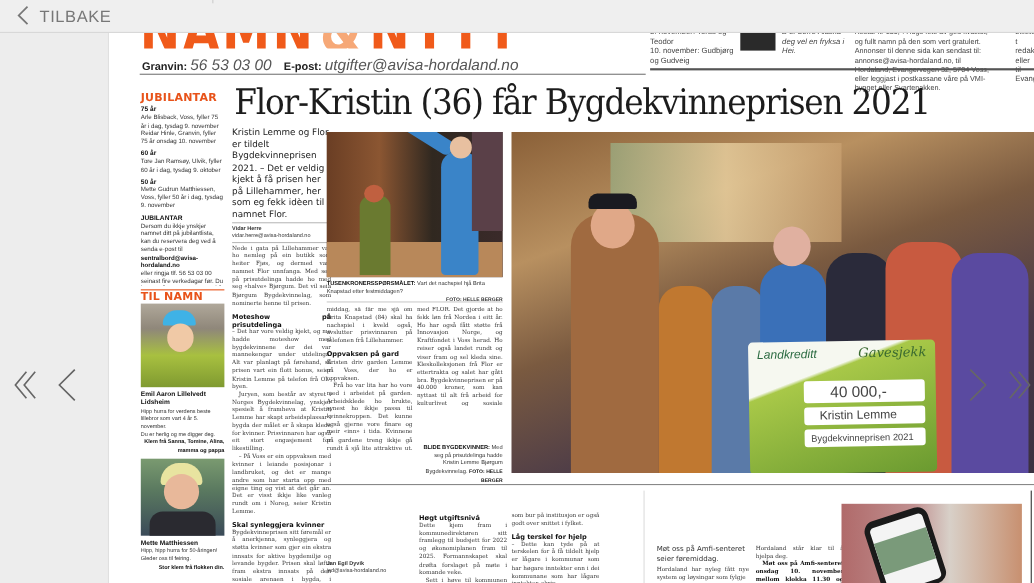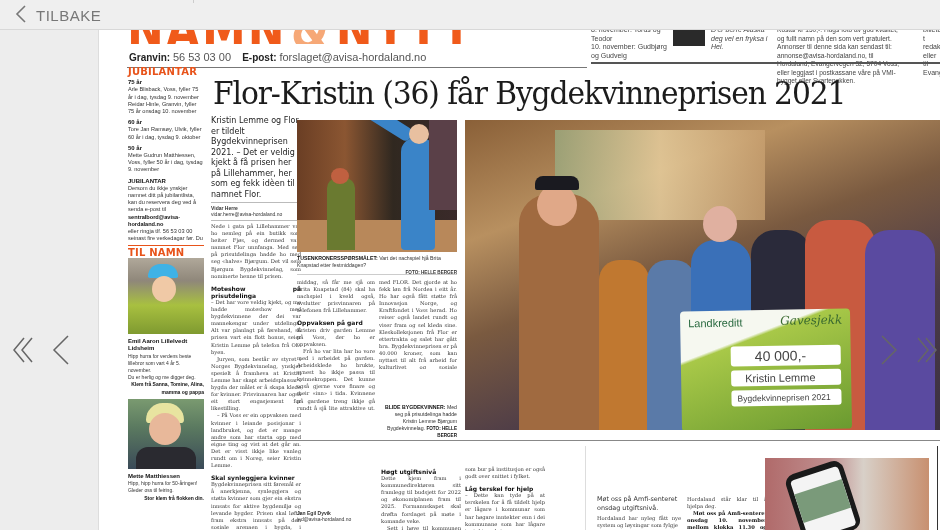--- a/index.html
+++ b/index.html
@@ -14,27 +14,27 @@
 
   .nav-arrow { position: absolute; z-index: 20; cursor: pointer; }
   .nav-arrow svg { display: block; }
 
   
   .mast { position: absolute; left: 28px; top: -14px; height: 28px; overflow: hidden; }
   .mast span { font-family: "DejaVu Sans", sans-serif; font-weight: bold; font-size: 44px; color: #f05a1a; letter-spacing: 2px; line-height: 28px; display: inline-block; transform: scaleY(1.2); }
   .mast .amp { color: #f6a877; }
   .contact { position: absolute; left: 30px; top: 21px; font-size: 10px; color: #222; }
   .contact b { font-weight: bold; }
-  .contact .val { color: #555; font-size: 11px; }
+  .contact .val { color: #555; font-size: 14px; font-style: italic; }
   .hr { position: absolute; height: 1px; background: #777; }
 
   .topstrip { position: absolute; top: 0; font-size: 7px; color: #444; line-height: 8.5px; }
 
   
-  .lcol { position: absolute; left: 29px; top: 38px; width: 76px; font-size: 5.6px; line-height: 7.2px; color: #333; }
+  .lcol { position: absolute; left: 29px; top: 56px; width: 76px; font-size: 5.6px; line-height: 7.2px; color: #333; }
   .sect-title { font-family: "DejaVu Sans", sans-serif; font-weight: bold; color: #e8531a; font-size: 10px; letter-spacing: 0.2px; margin-bottom: 2px; }
   .lcol h5 { font-size: 6px; font-weight: bold; color: #111; margin-top: 4px; }
   .photo { background: #888; position: relative; overflow: hidden; }
 
   
   .headline { position: absolute; left: 114px; top: 44px; font-family: "DejaVu Serif", serif; font-size: 32px; color: #1c1c1c; letter-spacing: -1.2px; white-space: nowrap; transform: scaleX(0.93); transform-origin: left; }
   .ingress { position: absolute; left: 112px; top: 86px; width: 90px; font-family: "DejaVu Sans", sans-serif; font-size: 8px; line-height: 10.5px; color: #222; }
   .byline { position: absolute; font-size: 5px; line-height: 6px; color: #333; }
   .byline b { display: block; }
   .body { position: absolute; font-family: "DejaVu Serif", serif; font-size: 5.2px; line-height: 7.1px; color: #333; text-align: justify; }
@@ -89,21 +89,21 @@
   <div class="mast">
     <span>NAMN</span>
     <span class="amp">&amp;</span>
     <span>NYTT</span>
   </div>
   <div class="contact">
     <b>Granvin:</b>
     <span class="val">56 53 03 00</span>
     &nbsp;&nbsp;
     <b>E-post:</b>
-    <span class="val">forslaget@avisa-hordaland.no</span>
+    <span class="val">utgifter@avisa-hordaland.no</span>
   </div>
   <div class="hr" style="left:28px; top:37px; width:460px;"></div>
 
   <div class="topstrip" style="left:492px; top:-4px; width:80px; white-space:pre-line;">8. november: Tords og Teodor
 10. november: Gudbjørg og Gudveig</div>
   <div class="photo" style="position:absolute; left:574px; top:-4px; width:32px; height:20px; background:#2a2a2a;"></div>
   <div class="topstrip" style="left:612px; top:-4px; width:60px; font-style:italic;">D'er berre Alaska deg vel en fryksa i Hei.</div>
   <div class="topstrip" style="left:678px; top:-4px; width:130px; font-size:6.6px;">Kostar kr 150,-. Hugs foto av god kvalitet, og fullt namn på den som vert gratulert. Annonser til denne sida kan sendast til: annonse@avisa-hordaland.no, til Hordaland, Evangervegen 32, 5704 Voss, eller leggjast i postkassane våre på VMI-bygget eller Svartenakken.</div>
   <div class="topstrip" style="left:824px; top:-4px; width:20px; white-space:pre-line; overflow:hidden;">billete t
 redak
@@ -203,21 +203,21 @@
     <div style="position:absolute;left:70px;top:56px;width:44px;height:14px;background:#1a1a20;border-radius:8px 8px 2px 2px;"></div>
     <div style="position:absolute;left:134px;top:140px;width:50px;height:170px;background:#c07830;border-radius:20px 20px 0 0;"></div>
     <div style="position:absolute;left:182px;top:140px;width:48px;height:170px;background:#5a7aa8;border-radius:20px 20px 0 0;"></div>
     <div style="position:absolute;left:226px;top:120px;width:60px;height:190px;background:#3a70b8;border-radius:24px 24px 0 0;"></div>
     <div style="position:absolute;left:238px;top:86px;width:34px;height:36px;background:#e0b0a0;border-radius:50%;"></div>
     <div style="position:absolute;left:286px;top:110px;width:60px;height:200px;background:#2a2a3a;border-radius:24px 24px 0 0;"></div>
     <div style="position:absolute;left:340px;top:100px;width:70px;height:210px;background:#c85a40;border-radius:24px 24px 0 0;"></div>
     <div style="position:absolute;left:400px;top:110px;width:70px;height:200px;background:#5a4aa0;border-radius:24px 24px 0 0;"></div>
 
     <div style="position:absolute;left:216px;top:190px;width:170px;height:120px;background:linear-gradient(160deg,#f6f8f0 0%,#f6f8f0 28%,#a8c848 30%,#6a9a30 100%);border-radius:4px;transform:rotate(-1deg);">
-      <div style="position:absolute;left:8px;top:6px;font-size:11px;color:#2a6a40;font-family:'Liberation Sans',sans-serif;">Landkreditt</div>
+      <div style="position:absolute;left:8px;top:6px;font-size:11px;color:#2a6a40;font-family:'Liberation Sans',sans-serif;font-style:italic;">Landkreditt</div>
       <div style="position:absolute;left:100px;top:4px;font-size:12px;color:#3a6a30;font-style:italic;font-family:'DejaVu Serif',serif;">Gavesjekk</div>
       <div style="position:absolute;left:50px;top:36px;width:110px;height:20px;background:#fff;border-radius:3px;font-size:14px;color:#444;padding-left:24px;line-height:20px;">40 000,-</div>
       <div style="position:absolute;left:50px;top:60px;width:110px;height:16px;background:#fff;border-radius:3px;font-size:11px;color:#444;padding-left:14px;line-height:16px;">Kristin Lemme</div>
       <div style="position:absolute;left:50px;top:80px;width:110px;height:16px;background:#fff;border-radius:3px;font-size:8.5px;color:#444;padding-left:6px;line-height:16px;">Bygdekvinneprisen 2021</div>
     </div>
   </div>
 
   <div class="hr" style="left:112px; top:410px; width:730px; background:#888;"></div>
 
   <div class="byline" style="left:198px; top:480px; width:80px;">
@@ -230,21 +230,21 @@
     <p style="text-indent:6px">Sett i høve til kommunen sine totale driftsutgifter er også</p>
   </div>
   <div class="body" style="left:366px; top:436px; width:80px; height:64px; overflow:hidden;">
     <p>som bur på institusjon er også godt over snittet i fylket.</p>
     <h6>Låg terskel for hjelp</h6>
     <p>– Dette kan tyde på at terskelen for å få tildelt hjelp er lågare i kommunar som har høgare inntekter enn i dei kommunane som har lågare inntekter, skriv</p>
   </div>
 
   <div style="position:absolute;left:486px;top:416px;width:1px;height:84px;background:#ddd"></div>
 
-  <div class="sub-ingress" style="left:498px; top:465px; width:84px; font-size:6.4px; line-height:8.5px;">Møt oss på Amfi-senteret onsdag utgiftsnivå.</div>
+  <div class="sub-ingress" style="left:498px; top:465px; width:84px; font-size:6.4px; line-height:8.5px;">Møt oss på Amfi-senteret seier føremiddag.</div>
   <div class="body" style="left:498px; top:485px; width:84px; height:15px; overflow:hidden;">Hordaland har nyleg fått nye system og løysingar som fylgje</div>
   <div class="body" style="left:588px; top:466px; width:80px; height:34px; overflow:hidden;">
     <p>Hordaland står klar til å hjelpa deg.</p>
     <p style="font-weight:bold;color:#111;text-indent:6px">Møt oss på Amfi-senteret onsdag 10. november mellom klokka 11.30 og 13.30.</p>
   </div>
   <div class="photo" style="position:absolute; left:666px; top:428px; width:164px; height:72px; background:linear-gradient(90deg,#b06a6a 0%,#c09090 40%,#d8d0c8 60%,#c89070 100%);">
     <div style="position:absolute;left:28px;top:8px;width:60px;height:72px;background:#1a1a1a;border-radius:10px;transform:rotate(-18deg);">
       <div style="position:absolute;left:5px;top:6px;width:50px;height:62px;background:#f4f4f4;border-radius:4px;overflow:hidden;">
         <div style="position:absolute;left:0;top:14px;width:50px;height:30px;background:#7a9a7a;"></div>
       </div>

